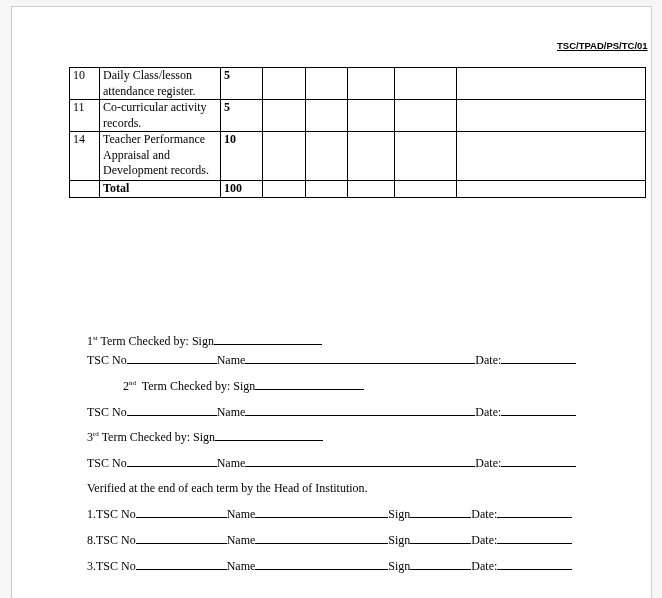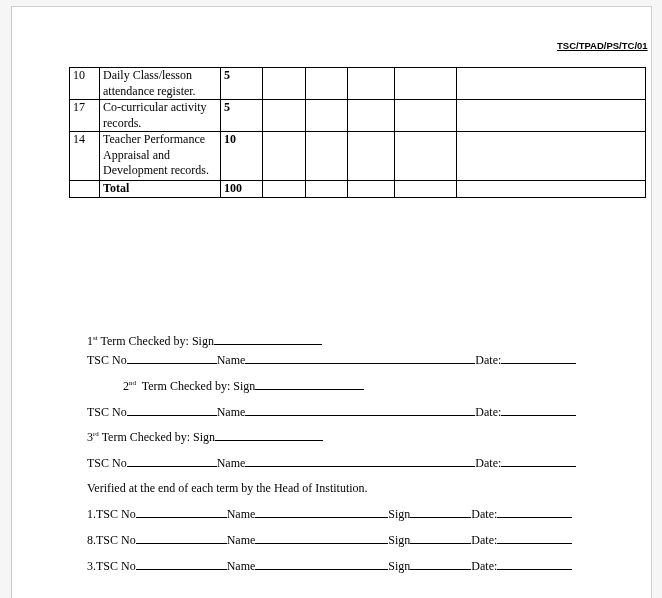--- a/index.html
+++ b/index.html
@@ -54,21 +54,21 @@
     <td class="num">10</td>
     <td>Daily Class/lesson attendance register.</td>
     <td class="score">5</td>
     <td></td>
         <td></td>
     <td></td>
         <td></td>
     <td></td>
   </tr>
   <tr style="height:31px">
-    <td class="num">17</td>
+    <td class="num">11</td>
     <td>Co-curricular activity records.</td>
     <td class="score">5</td>
     <td></td>
         <td></td>
     <td></td>
         <td></td>
     <td></td>
   </tr>
   <tr style="height:49px">
     <td class="num">14</td>

